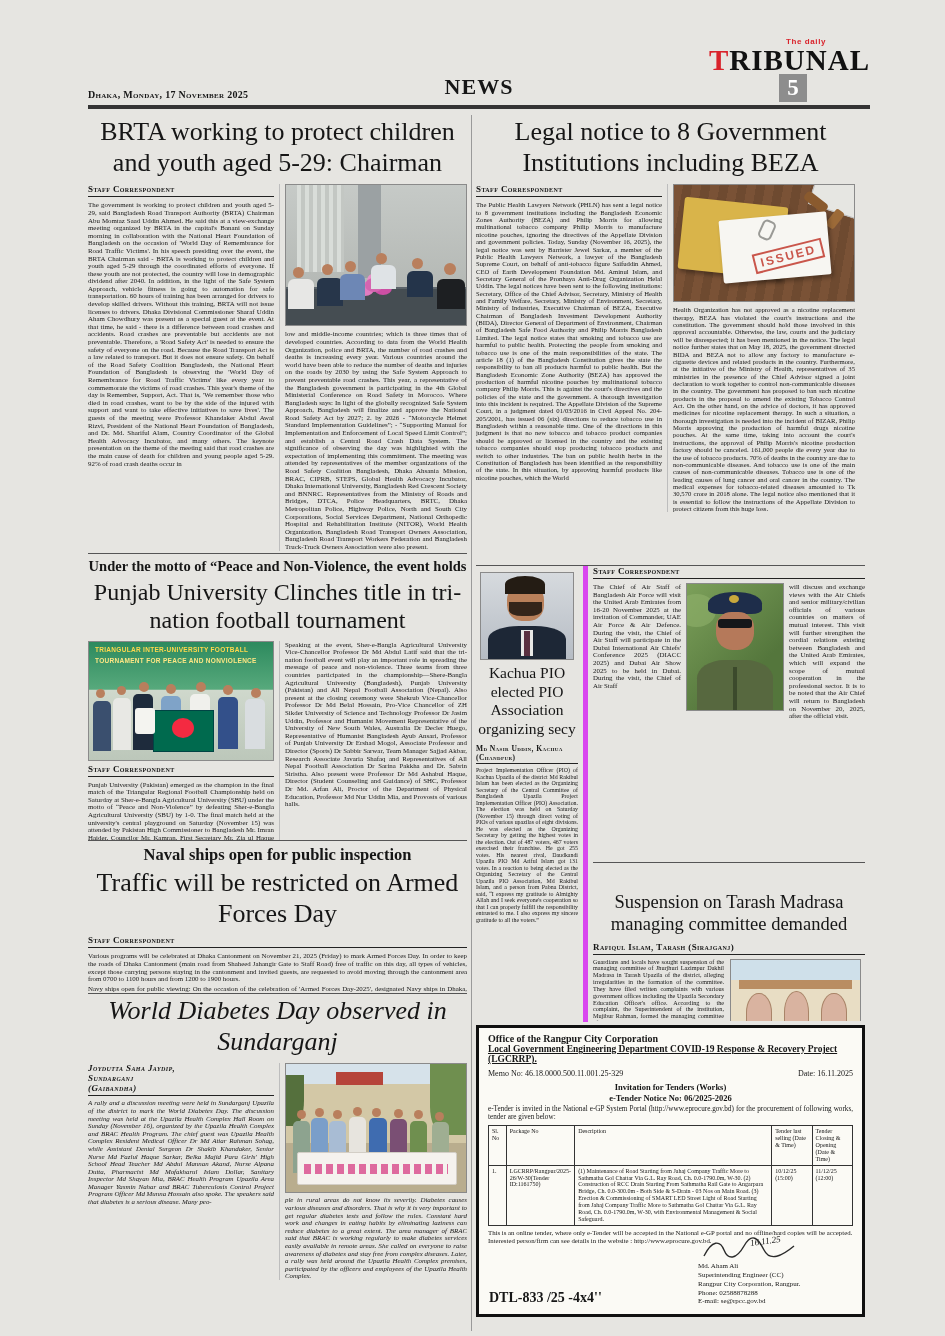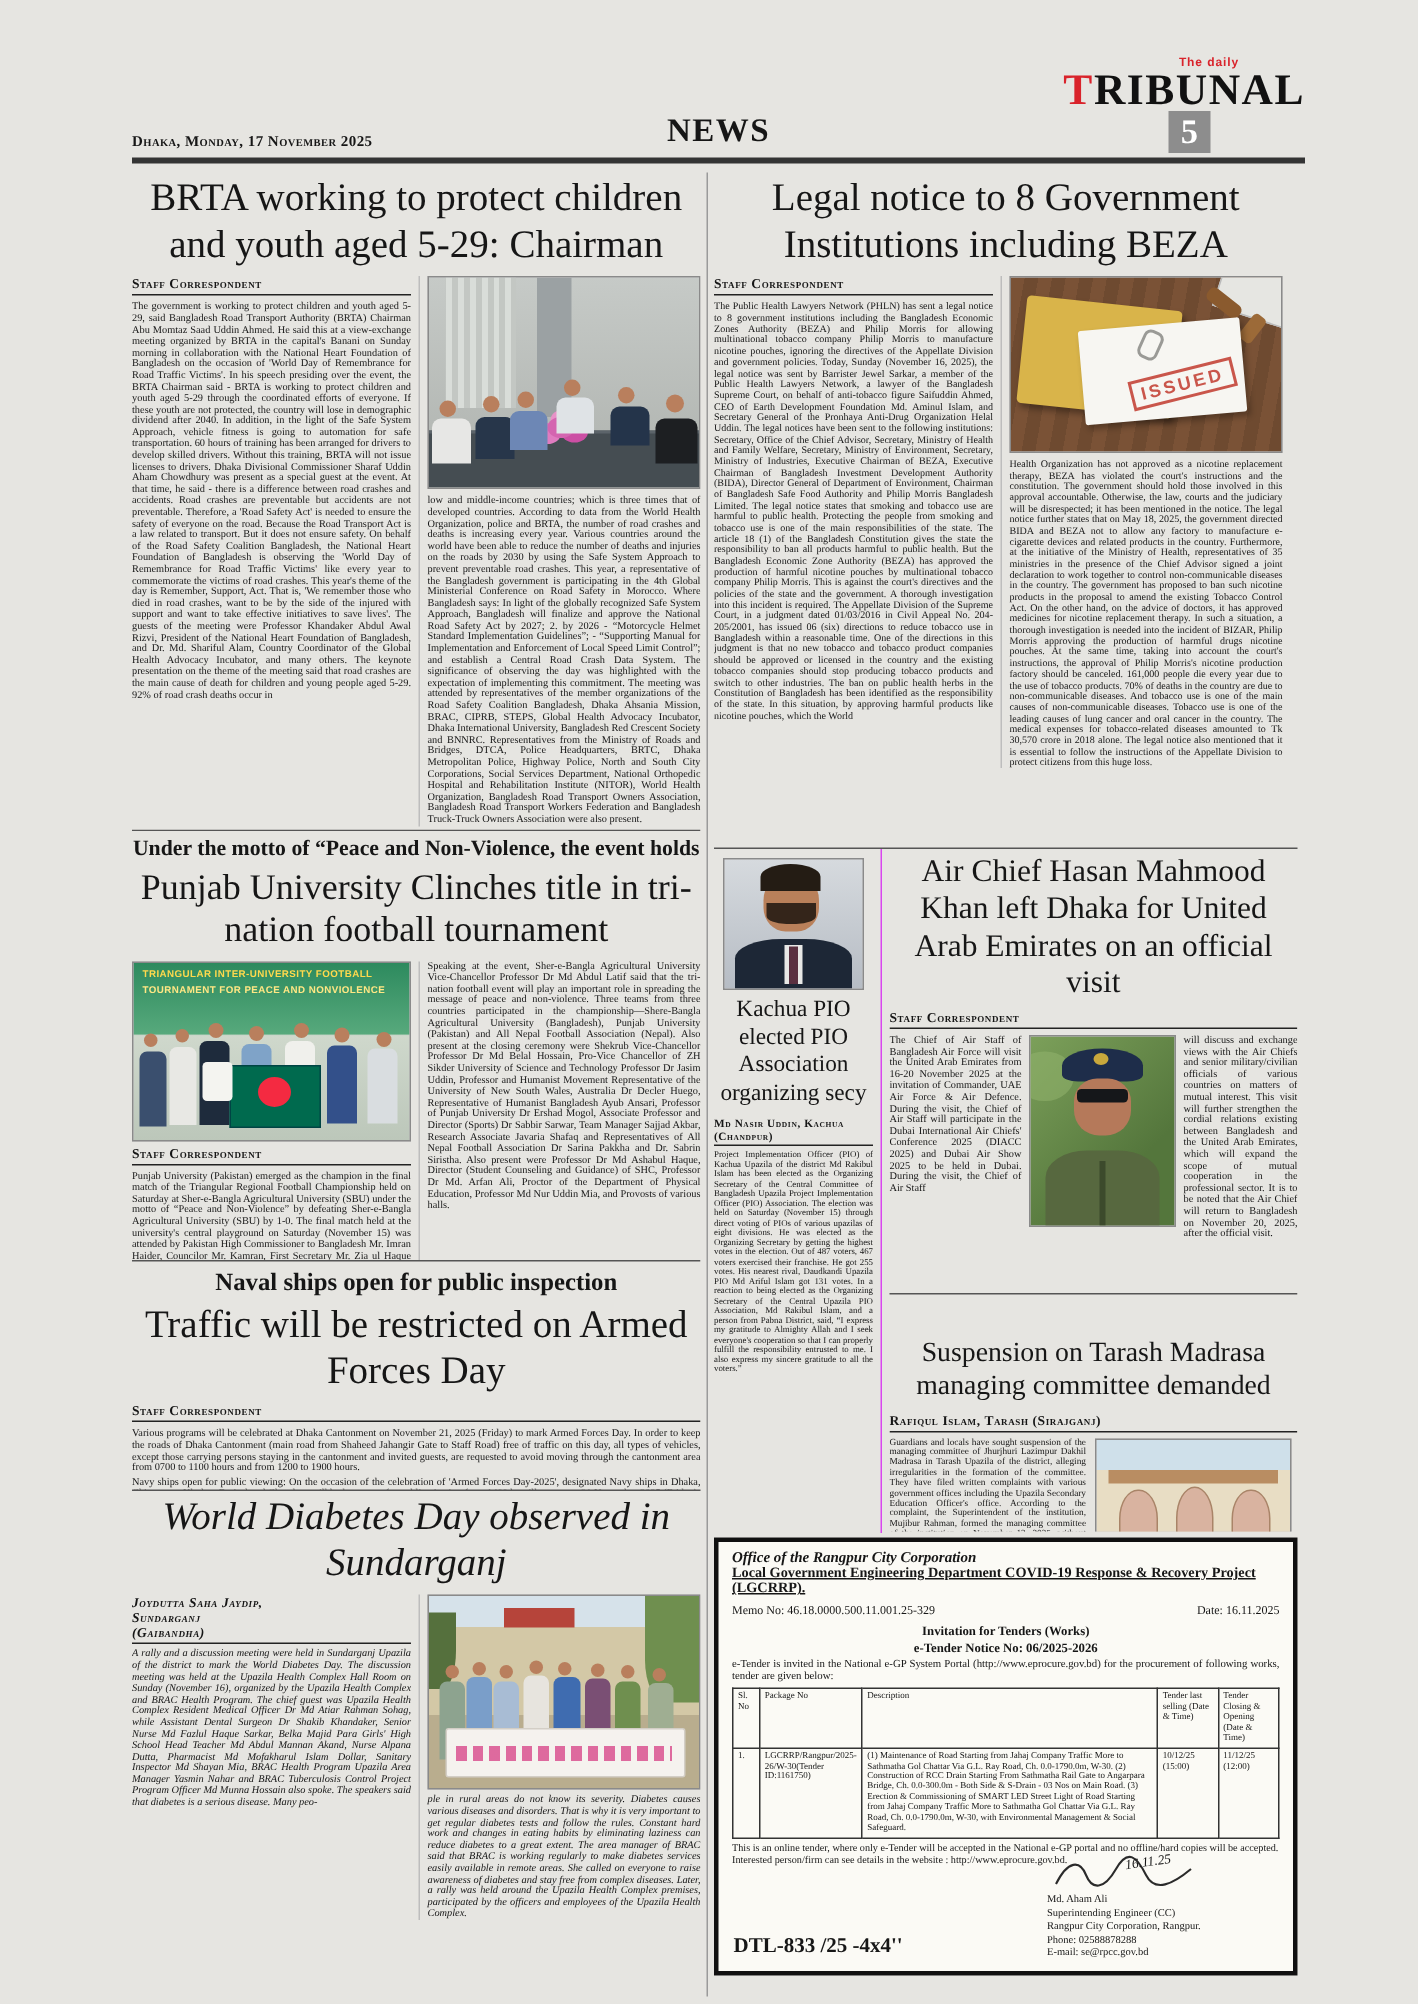--- a/index.html
+++ b/index.html
@@ -44,21 +44,21 @@
   
   .brta-photo{height:140px;margin-bottom:4px;}
   .head{border-radius:50%;background:#b97f5d;}
   
   .a-brta{height:438px;}
   .a-punjab{height:287px;}
   .a-traffic{height:153px;}
   .a-diabetes{height:337px;}
   .a-legal{height:450px;}
   .right-lower{display:flex;border-top:1px solid #555;height:456px;overflow:hidden;}
-  .kachua{width:114px;border-right:1px solid #d946ef;padding:4px 5px 0 0;}
+  .kachua{width:114px;border-right:5px solid #d946ef;padding:4px 5px 0 0;}
   .kachua .body{font-size:5.9px;line-height:1.1;}
   .right-sub{flex:1;padding-left:5px;}
   .a-airchief{height:296px;}
   .a-tarash{height:158px;border-top:1px solid #555;}
   .a-tarash .body{font-size:6.2px;}
   .t-cols{display:flex;gap:6px;}
   .t-col{width:131px;}
   .ac-cols{display:flex;gap:5px;}
   .ac-col1{width:88px;}
   .ac-col2{width:76px;}
@@ -66,21 +66,21 @@
   .banner-line{font-family:"Liberation Sans",sans-serif;font-weight:bold;font-size:6.5px;color:#ffd94d;letter-spacing:.3px;white-space:nowrap;}
   .legal-photo{height:116px;margin-bottom:4px;}
   .stamp{display:inline-block;border:2px solid #c23b2e;color:#c23b2e;font-family:"Liberation Sans",sans-serif;
     font-weight:bold;font-size:12px;letter-spacing:2px;padding:1px 5px;transform:rotate(-14deg);opacity:.85;}
   .diabetes-photo{height:128px;margin-bottom:3px;}
   .kachua-photo{width:92px;height:86px;margin:2px auto 4px;}
   .airchief-photo{width:96px;height:126px;}
   .madrasa-photo{height:92px;margin-bottom:3px;}
   
   .tender{border:3px solid #101010;margin-top:3px;background:#fbfaf5;height:276px;padding:5px 9px;overflow:hidden;position:relative;}
-  .t-office1{font-weight:bold;font-size:10px;font-style:italic;}
+  .t-office1{font-weight:bold;font-size:10px;}
   .t-office2{font-weight:bold;font-size:9.5px;text-decoration:underline;}
   .t-meta{display:flex;justify-content:space-between;font-size:8px;margin:5px 0 4px;}
   .t-title1,.t-title2{text-align:center;font-weight:bold;font-size:8.5px;line-height:1.25;}
   .t-intro{font-size:7.2px;margin:2px 0 4px;text-align:justify;}
   table.tbl{border-collapse:collapse;width:100%;font-size:6px;line-height:1.15;}
   .tbl th,.tbl td{border:1px solid #333;padding:2px 3px;vertical-align:top;text-align:left;font-weight:normal;}
   .tbl th{text-align:left;}
   .t-note{font-size:6.8px;margin-top:3px;line-height:1.2;}
   .sig{position:absolute;right:14px;bottom:8px;text-align:left;font-size:7px;line-height:1.25;width:150px;}
   .sig .scrawl{height:26px;position:relative;}
@@ -269,21 +269,20 @@
           <h3 class="hl hl-15">Kachua PIO elected PIO Association organizing secy</h3>
           <div class="byline noline" style="font-size:7.5px;">
             <div>Md Nasir Uddin, Kachua</div>
             <div style="border-bottom:1px solid #222;padding-bottom:1px;margin-bottom:3px;">(Chandpur)</div>
           </div>
           <div class="body">Project Implementation Officer (PIO) of Kachua Upazila of the district Md Rakibul Islam has been elected as the Organizing Secretary of the Central Committee of Bangladesh Upazila Project Implementation Officer (PIO) Association. The election was held on Saturday (November 15) through direct voting of PIOs of various upazilas of eight divisions. He was elected as the Organizing Secretary by getting the highest votes in the election. Out of 487 voters, 467 voters exercised their franchise. He got 255 votes. His nearest rival, Daudkandi Upazila PIO Md Ariful Islam got 131 votes. In a reaction to being elected as the Organizing Secretary of the Central Upazila PIO Association, Md Rakibul Islam, and a person from Pabna District, said, “I express my gratitude to Almighty Allah and I seek everyone's cooperation so that I can properly fulfill the responsibility entrusted to me. I also express my sincere gratitude to all the voters.”</div>
         </aside>
 
         <div class="right-sub">
           <article class="a-airchief">
-            <h2 class="hl hl-21">Air Chief Hasan Mahmood Khan left Dhaka for United Arab Emirates on an official visit</h2>
             <div class="byline">Staff Correspondent</div>
             <div class="ac-cols">
               <div class="ac-col1 body">The Chief of Air Staff of Bangladesh Air Force will visit the United Arab Emirates from 16-20 November 2025 at the invitation of Commander, UAE Air Force &amp; Air Defence. During the visit, the Chief of Air Staff will participate in the Dubai International Air Chiefs' Conference 2025 (DIACC 2025) and Dubai Air Show 2025 to be held in Dubai. During the visit, the Chief of Air Staff</div>
               <div class="photo airchief-photo">
                 <div class="ph" style="inset:0;background:linear-gradient(135deg,#7ca05a,#54763c 70%);"></div>
                 <div class="ph" style="left:-10%;top:8%;width:40%;height:26%;border-radius:50%;background:#8fb06a;opacity:.6;"></div>
                 <div class="ph" style="left:22%;top:6%;width:56%;height:18%;border-radius:50% 50% 20% 20%;background:#1e2d4a;"></div>
                 <div class="ph" style="left:44%;top:9%;width:10px;height:8px;border-radius:50%;background:#c9a83c;"></div>
                 <div class="ph" style="left:30%;top:22%;width:40%;height:30%;border-radius:40% 40% 44% 44%;background:#b5795a;"></div>
                 <div class="ph" style="left:32%;top:28%;width:36%;height:7%;border-radius:3px;background:#15171a;"></div>

